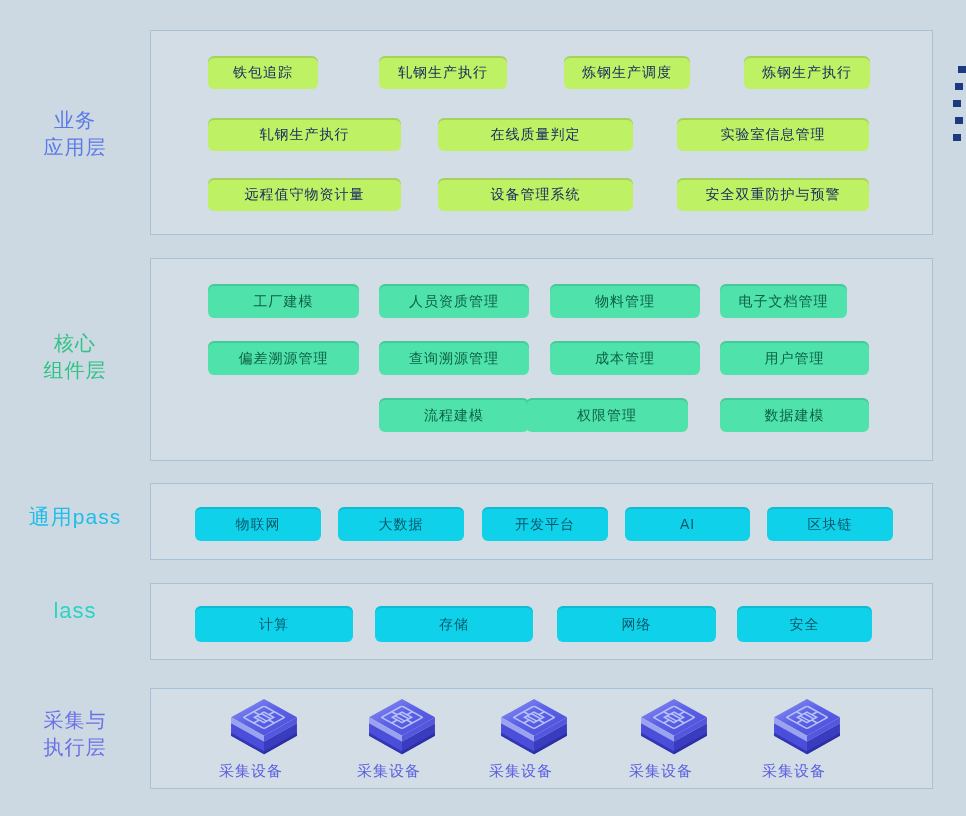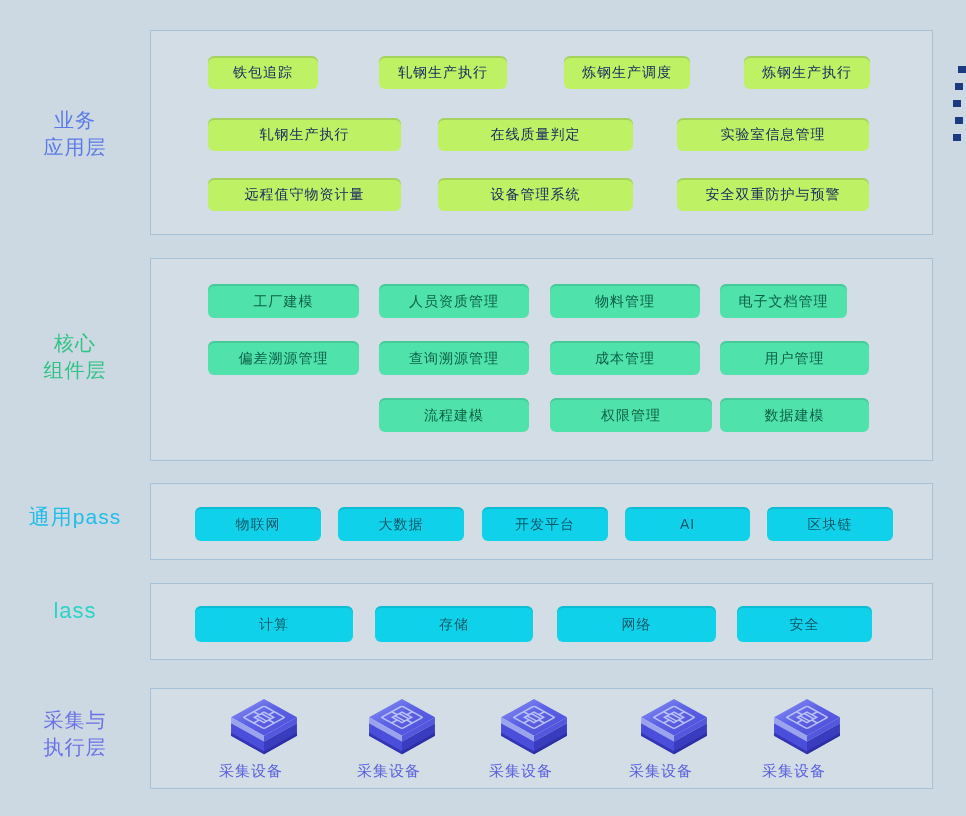--- a/index.html
+++ b/index.html
@@ -129,21 +129,21 @@
   <div class="panel p2">
     <div class="btn green" style="left:57px;top:25px;width:151px">工厂建模</div>
     <div class="btn green" style="left:228px;top:25px;width:150px">人员资质管理</div>
     <div class="btn green" style="left:399px;top:25px;width:150px">物料管理</div>
     <div class="btn green" style="left:569px;top:25px;width:127px">电子文档管理</div>
     <div class="btn green" style="left:57px;top:82px;width:151px">偏差溯源管理</div>
     <div class="btn green" style="left:228px;top:82px;width:150px">查询溯源管理</div>
     <div class="btn green" style="left:399px;top:82px;width:150px">成本管理</div>
     <div class="btn green" style="left:569px;top:82px;width:149px">用户管理</div>
     <div class="btn green" style="left:228px;top:139px;width:150px">流程建模</div>
-    <div class="btn green" style="left:399px;top:139px;width:162px">权限管理</div>
+    <div class="btn green" style="left:375px;top:139px;width:162px">权限管理</div>
     <div class="btn green" style="left:569px;top:139px;width:149px">数据建模</div>
   </div>
 
   <div class="panel p3">
     <div class="btn cyan" style="left:44px;top:23px;width:126px">物联网</div>
     <div class="btn cyan" style="left:187px;top:23px;width:126px">大数据</div>
     <div class="btn cyan" style="left:331px;top:23px;width:126px">开发平台</div>
     <div class="btn cyan" style="left:474px;top:23px;width:125px">AI</div>
     <div class="btn cyan" style="left:616px;top:23px;width:126px">区块链</div>
   </div>

